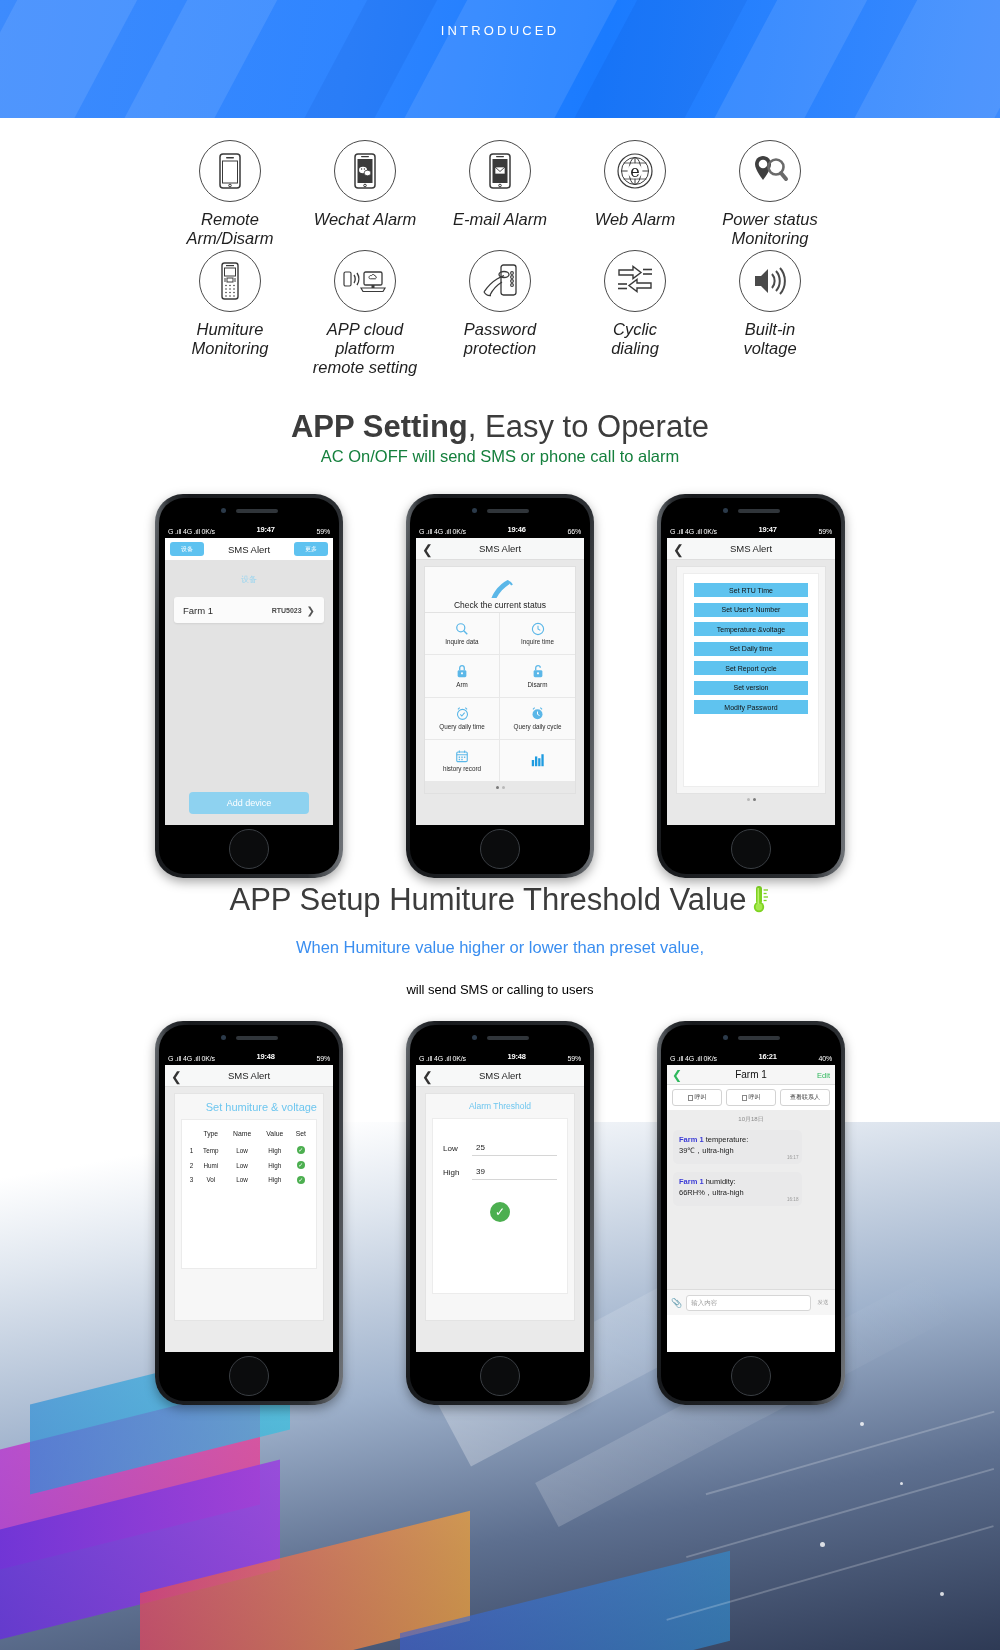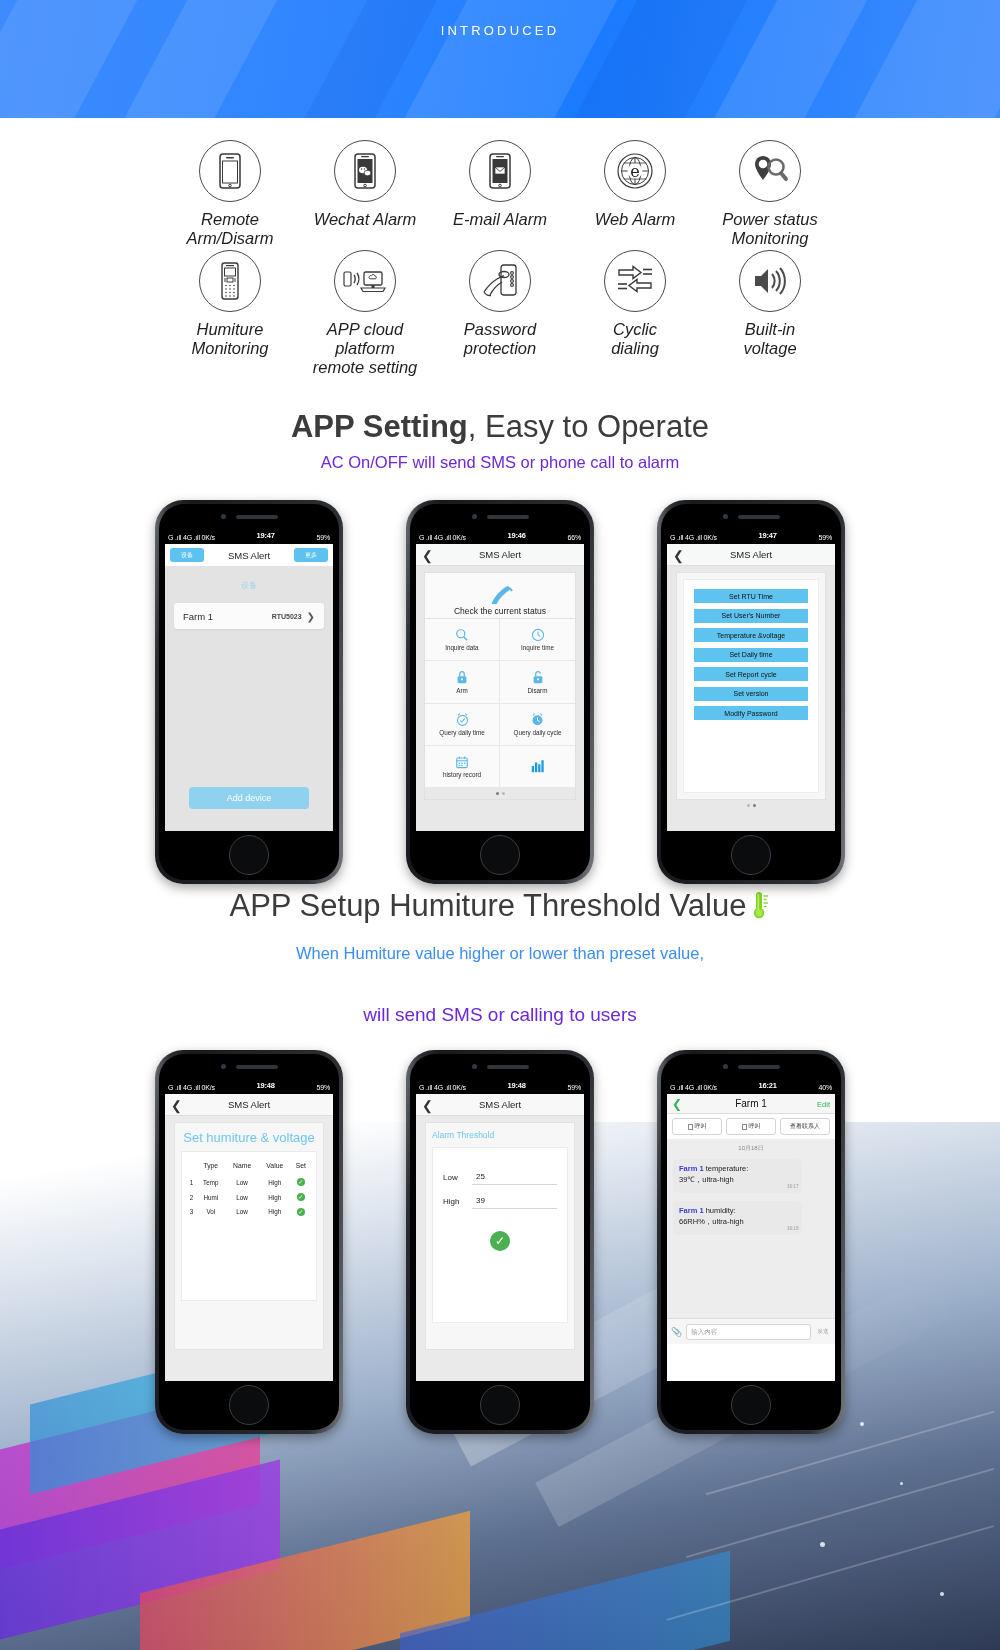--- a/index.html
+++ b/index.html
@@ -97,40 +97,40 @@
     font-weight: bold;
     color: #3c3c3c;
     margin-top: 26px;
   }
   .sec-h1-light {
     font-size: 31px;
     font-weight: normal;
     color: #3c3c3c;
   }
   .sec-sub {
-    color: #6d28d9;
+    color: #15803d;
     font-size: 16.5px;
-    margin-top: 8px;
+    margin-top: 2px;
   }
   .sec-h2 {
     font-size: 31px;
     color: #3c3c3c;
     font-weight: normal;
     margin-top: 4px;
   }
   .thermo { vertical-align: -4px; margin-left: 4px; }
   .sec-sub2 {
     color: #3a8ef0;
     font-size: 16.5px;
     margin-top: 20px;
   }
   .sec-sub3 {
-    color: #6d28d9;
-    font-size: 19px;
-    margin-top: 41px;
+    color: #000000;
+    font-size: 13px;
+    margin-top: 25px;
   }
 
   
   .phone-row {
     display: flex;
     justify-content: center;
     gap: 63px;
     margin-top: 28px;
     position: relative;
     z-index: 3;
@@ -248,21 +248,21 @@
     align-items: center;
     justify-content: space-between;
     padding: 0 9px;
     box-shadow: 0 1px 2px rgba(0,0,0,0.08);
   }
   .s1-name { font-size: 9.5px; color: #2b2b2b; }
   .s1-right { display:flex; align-items:center; gap:5px; }
   .s1-model { font-size: 7px; color: #4a4a4a; font-weight:bold; }
   .s1-chev { font-size: 10px; color: #555; }
   .s1-add {
-    position: absolute; bottom: 22px; left: 50%;
+    position: absolute; bottom: 11px; left: 50%;
     transform: translateX(-50%);
     background: #8ed2f0;
     color: #fff;
     font-size: 9px;
     border-radius: 4px;
     width: 120px;
     text-align: center;
     padding: 6px 0;
   }
 
@@ -300,37 +300,37 @@
     font-size: 7px;
     text-align: center;
     padding: 3.5px 0;
     margin-bottom: 5.5px;
     white-space: nowrap;
   }
 
   
   .s4-body { background: #ebebeb; height: 265px; padding: 6px 9px 0; }
   .s4-panel { background: #f7f7f7; border:1px solid #e4e4e4; height: 228px; padding: 7px 6px; }
-  .s4-title { color:#6ec6ef; font-size: 13px; text-align:center; margin-bottom: 6px; }
+  .s4-title { color:#6ec6ef; font-size: 11px; text-align:right; margin-bottom: 6px; }
   .s4-card { background:#fff; border:1px solid #ebebeb; padding: 7px 5px; height: 150px; }
   .s4-tbl { width:100%; border-collapse:collapse; }
   .s4-tbl th {
     font-size: 6.8px; font-weight: normal; color:#222; padding: 3px 1px 6px;
   }
   .s4-tbl td { font-size: 6.3px; color:#222; padding: 3.4px 1px; text-align:center; }
   .s4-tbl td.idx { font-size: 6.3px; }
   .chk {
     display:inline-block; width:8px; height:8px; border-radius:50%;
     background:#4caf50; color:#fff; font-size:6px; line-height:8px; text-align:center;
   }
 
   
   .s5-body { background:#eaeaea; height:265px; padding: 6px 9px 0; }
   .s5-panel { background:#f7f7f7; border:1px solid #e3e3e3; height: 228px; padding: 7px 6px; }
-  .s5-title { color:#6ec6ef; font-size:8.5px; margin-bottom:7px; }
+  .s5-title { color:#6ec6ef; font-size:8.5px; text-align:center; margin-bottom:7px; }
   .s5-card { background:#fff; border:1px solid #ececec; height:176px; padding: 22px 10px 0; }
   .s5-row { display:flex; align-items:center; gap:7px; margin-bottom: 9px; }
   .s5-lbl { font-size:8px; color:#222; width:22px; }
   .s5-inp { flex:1; border-bottom:1px solid #d6d6d6; font-size:8px; color:#222; padding: 2px 4px 3px; }
   .s5-ok {
     width: 20px; height:20px; border-radius:50%;
     background:#4caf50; color:#fff; text-align:center; line-height:20px;
     font-size: 12px; margin: 22px auto 0;
   }
 

